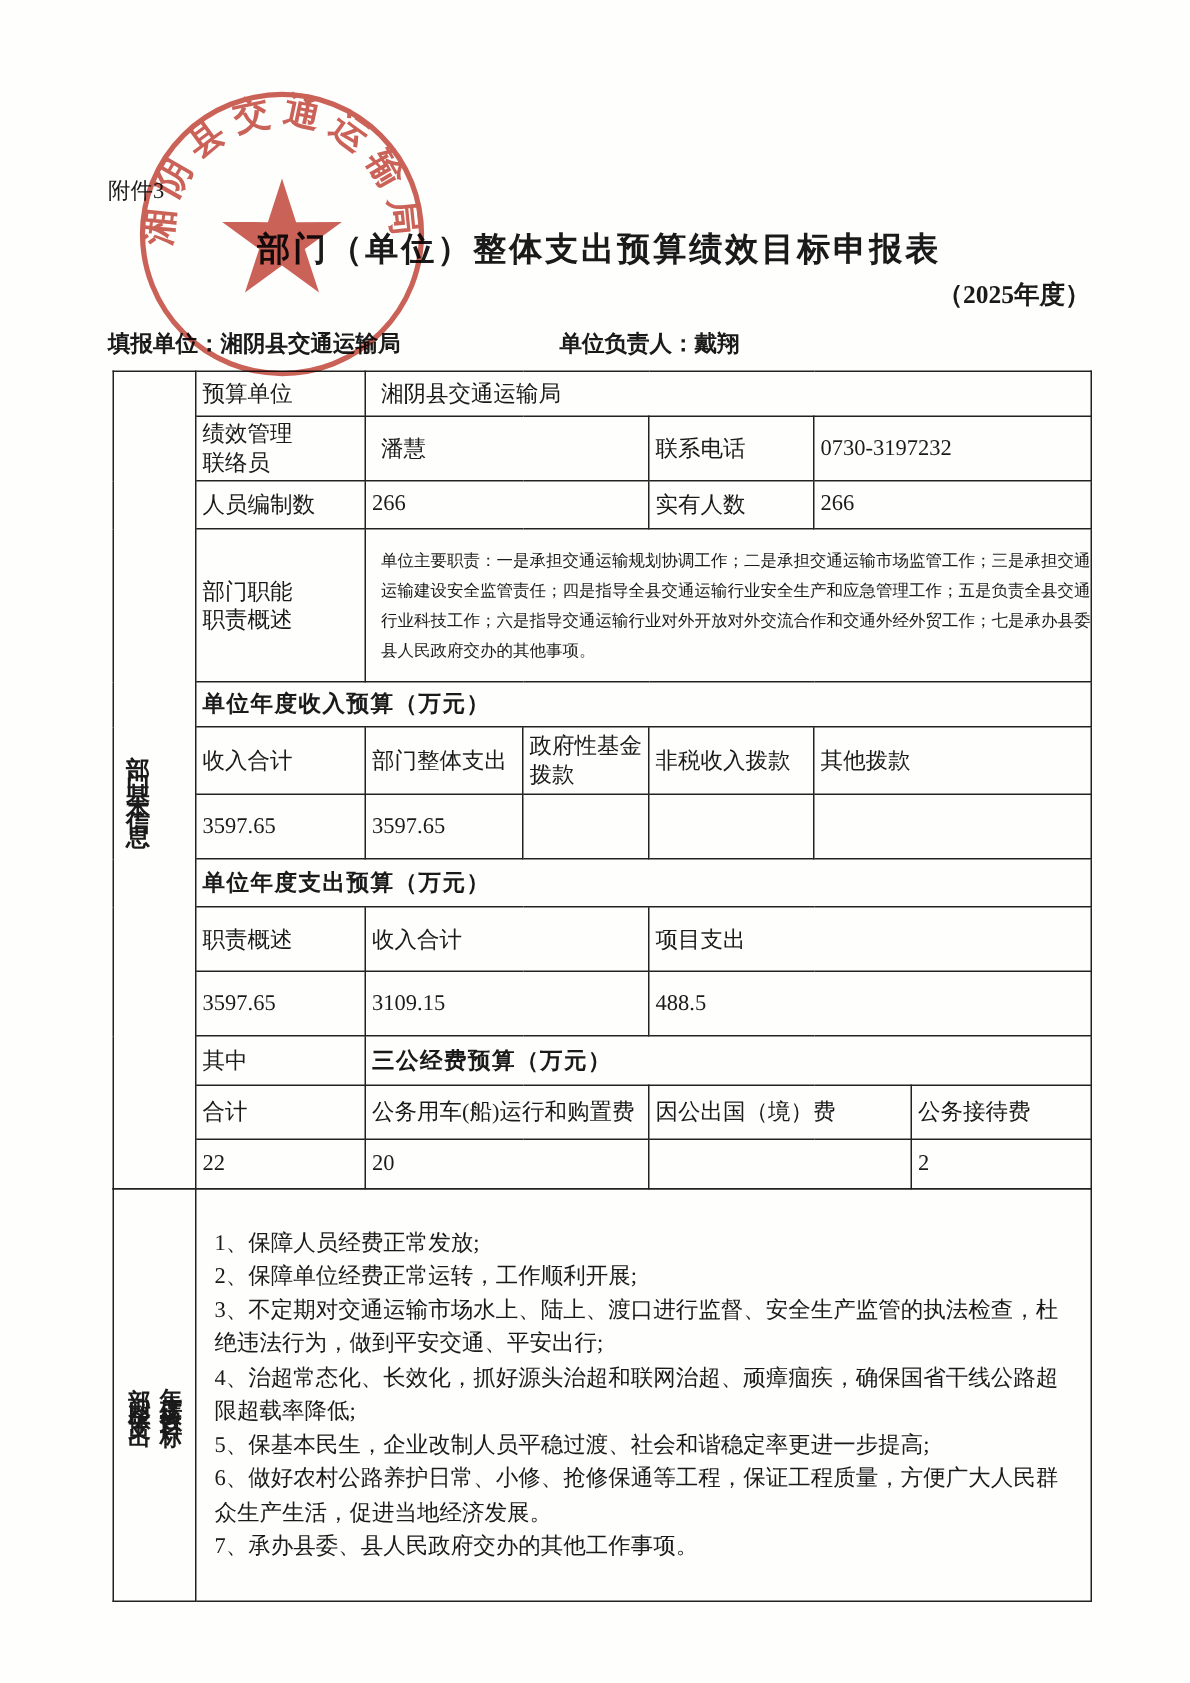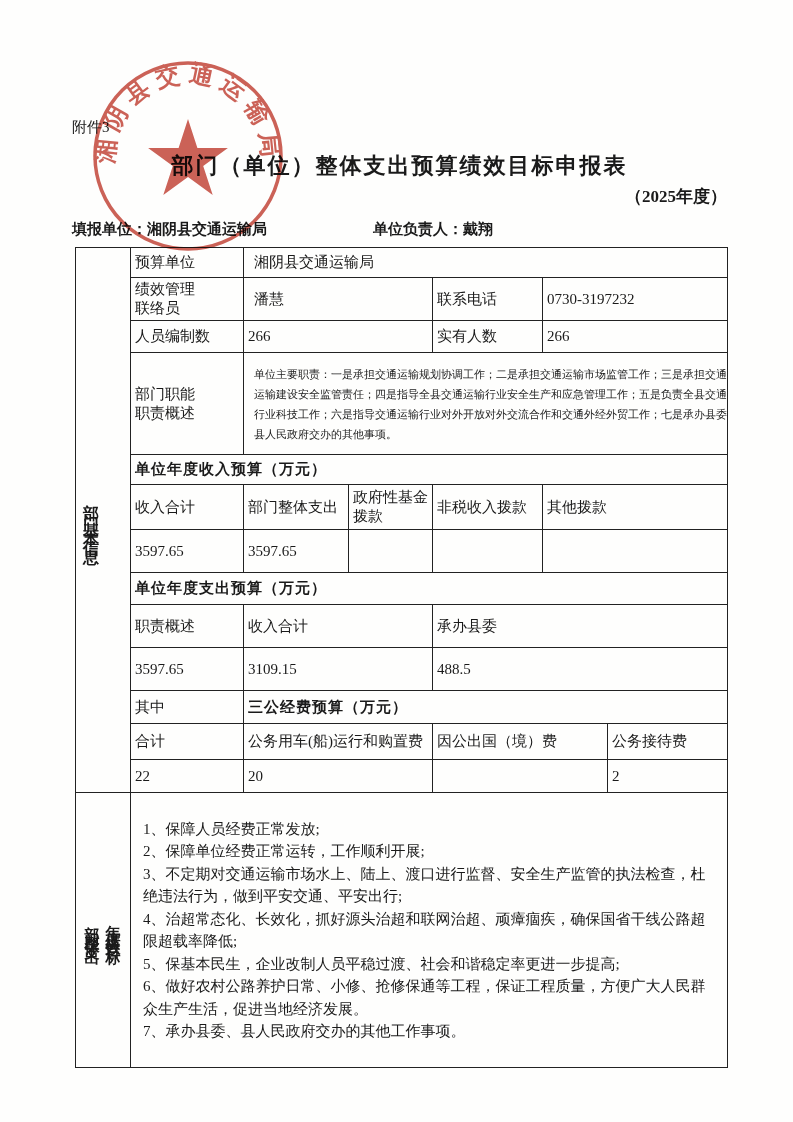--- a/index.html
+++ b/index.html
@@ -112,21 +112,21 @@
       <td></td>
       <td></td>
       <td colspan="2"></td>
     </tr>
     <tr class="h32">
       <td colspan="6" class="sechd">单位年度支出预算（万元）</td>
     </tr>
     <tr class="h35">
       <td class="hd">职责概述</td>
       <td colspan="2" class="hd">收入合计</td>
-      <td colspan="3" class="hd">承办县委</td>
+      <td colspan="3" class="hd">项目支出</td>
     </tr>
     <tr class="h35">
       <td>3597.65</td>
       <td colspan="2">3109.15</td>
       <td colspan="3">488.5</td>
     </tr>
     <tr class="h33">
       <td class="hd">其中</td>
       <td colspan="5" class="sechd">三公经费预算（万元）</td>
     </tr>

